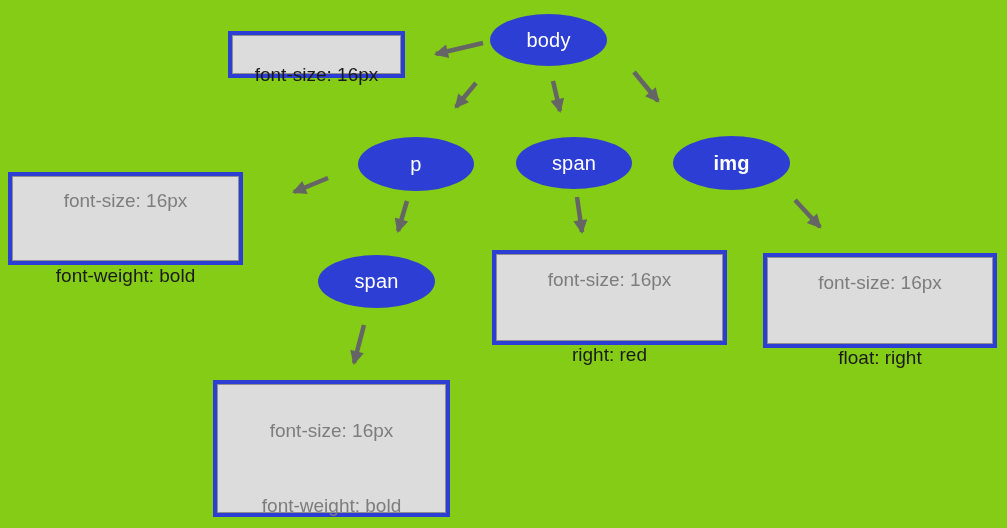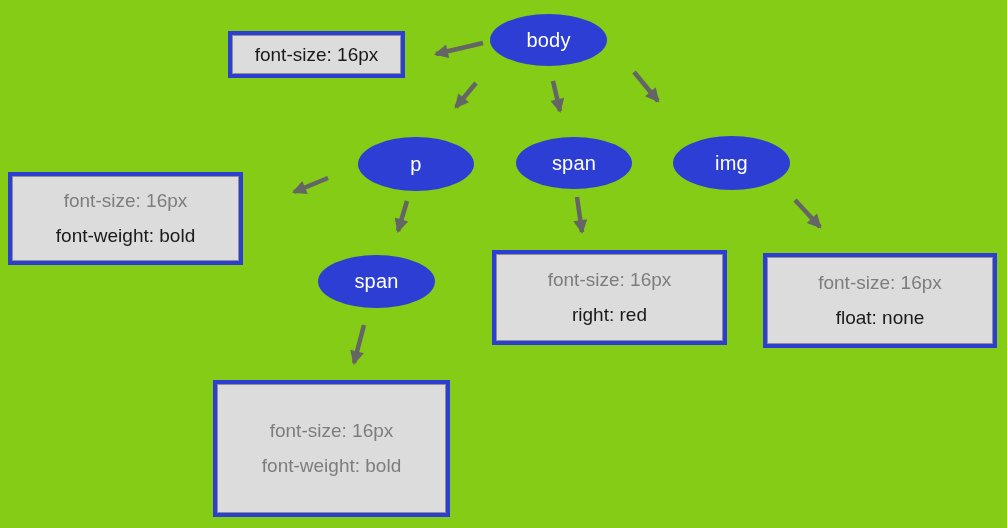--- a/index.html
+++ b/index.html
@@ -33,28 +33,28 @@
   .box{
     position:absolute;
     border:4px solid var(--border-blue);
     background:var(--box-fill);
     box-shadow:inset 0 0 0 1px var(--box-inner-line);
     display:flex;flex-direction:column;
     align-items:center;justify-content:center;
     row-gap:13px;
     box-sizing:border-box;
   }
-  .line{font-size:19px;line-height:22px;white-space:nowrap;}
+  .line{font-size:19px;line-height:22px;white-space:nowrap;margin-top:40px;}
   .line.inherited{color:var(--inherited-gray);}
   .line.declared{color:var(--declared-dark);}
   
   #node-body {left:490px;top:14px;width:117px;height:52px;}
   #node-p    {left:358px;top:137px;width:116px;height:54px;}
   #node-span1{left:516px;top:137px;width:116px;height:52px;}
-  #node-img  {left:673px;top:136px;width:117px;height:54px;}
+  #node-img  {left:673px;top:136px;width:117px;height:54px;font-weight:bold;}
   #node-span2{left:318px;top:255px;width:117px;height:53px;}
   
   #box-body {left:228px;top:31px;width:177px;height:47px;}
   #box-p    {left:8px;  top:172px;width:235px;height:93px;}
   #box-span1{left:492px;top:250px;width:235px;height:95px;}
   #box-img  {left:763px;top:253px;width:234px;height:95px;}
   #box-span2{left:213px;top:380px;width:237px;height:137px;}
 </style>
 </head>
 <body>
@@ -105,21 +105,21 @@
     <div class="line declared">font-weight: bold</div>
   </div>
 
   <div class="box" id="box-span1">
     <div class="line inherited">font-size: 16px</div>
     <div class="line declared">right: red</div>
   </div>
 
   <div class="box" id="box-img">
     <div class="line inherited">font-size: 16px</div>
-    <div class="line declared">float: none</div>
+    <div class="line declared">float: right</div>
   </div>
 
   <div class="box" id="box-span2">
     <div class="line inherited">font-size: 16px</div>
     <div class="line inherited">font-weight: bold</div>
   </div>
 
 </div>
 
 </body></html>

